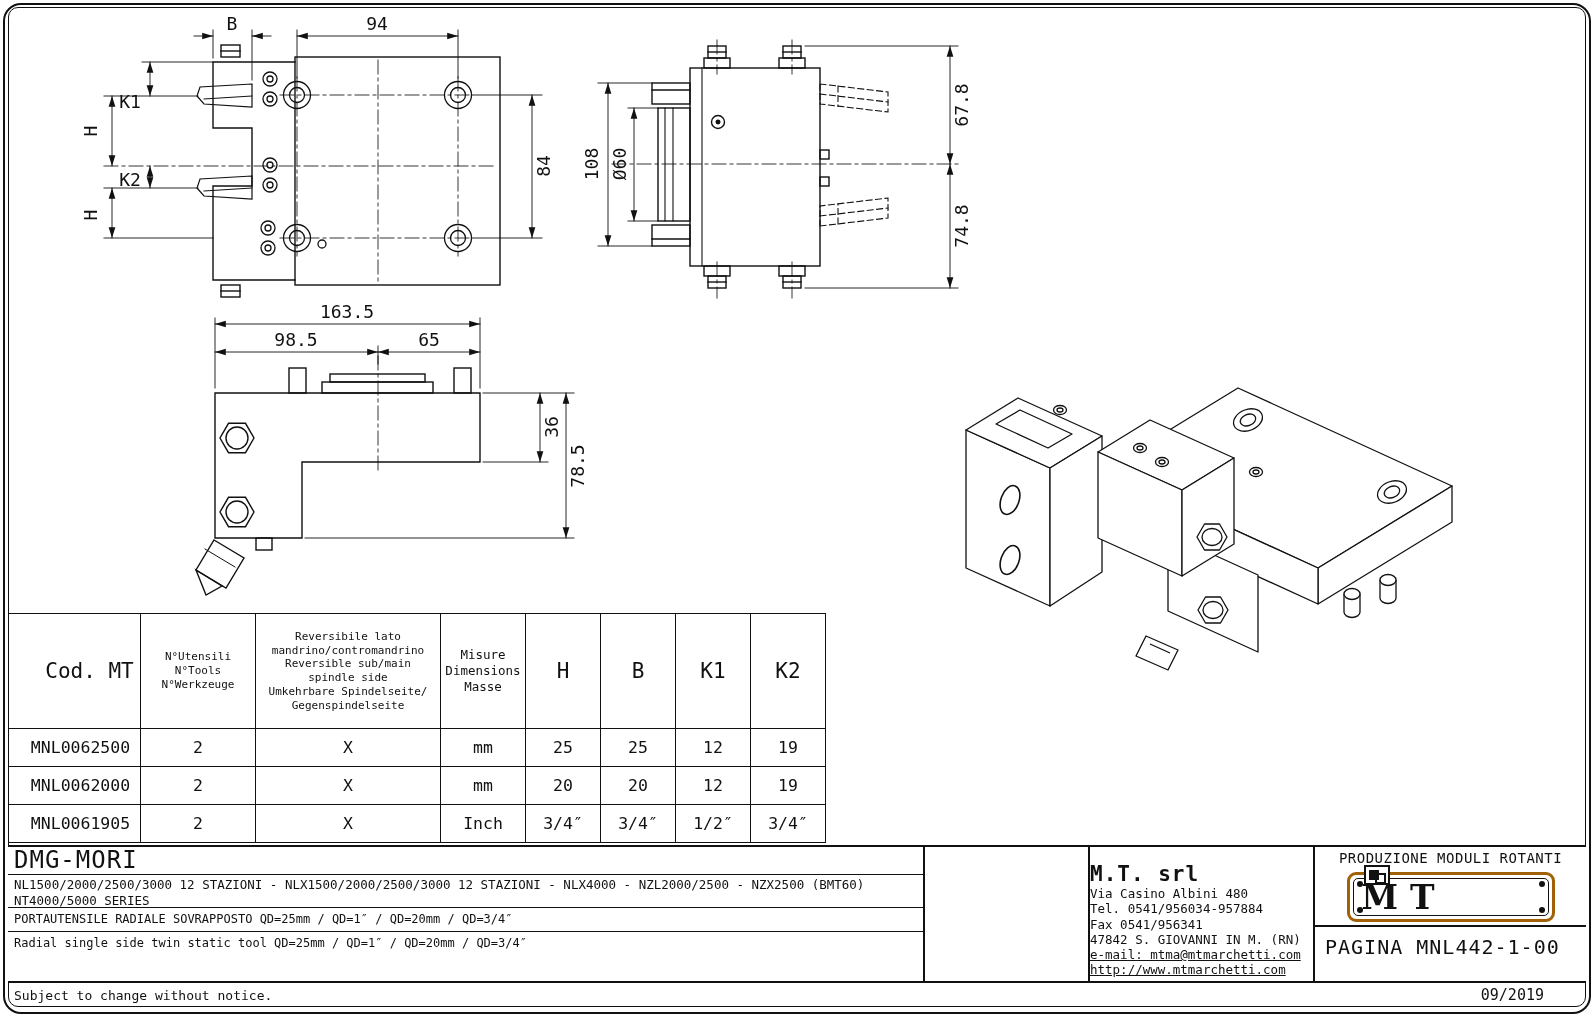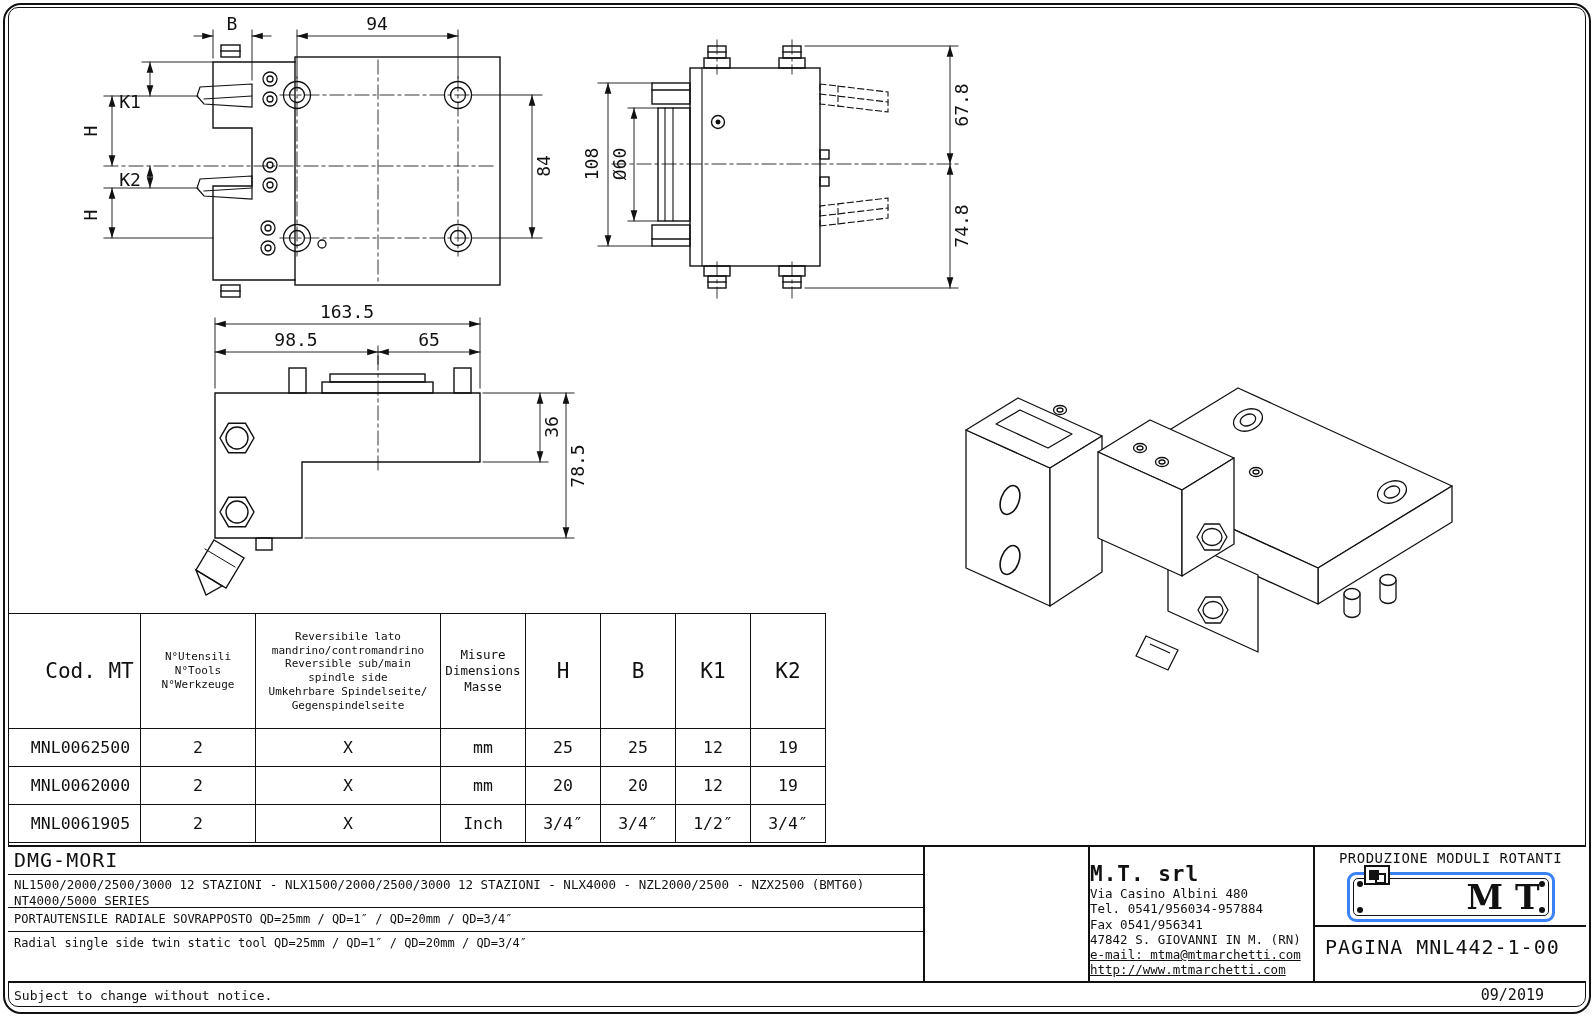--- a/index.html
+++ b/index.html
@@ -24,34 +24,34 @@
   .th-cod{font-size:21px;text-align:left;padding-left:30px}
   .th-small{font-size:11px;line-height:1.25}
   .th-med{font-size:12.5px;line-height:1.3}
   .th-big{font-size:21px}
   .td-cod{text-align:left;padding-left:12px}
 
   
   .tb{position:absolute;left:8px;top:845px;width:1578px;height:138px;
       border-top:2px solid #111;border-bottom:2px solid #111;display:flex;background:#fff}
   .tb-left{width:917px;border-right:2px solid #111;display:flex;flex-direction:column}
-  .tb-brand{height:27px;font-size:20px;letter-spacing:1px;padding:0 6px;line-height:27px}
+  .tb-brand{height:27px;font-size:24px;letter-spacing:1px;padding:0 6px;line-height:27px}
   .tb-series{height:33px;border-top:1.6px solid #111;font-size:12.5px;line-height:1.25;padding:2px 6px}
   .tb-desc{height:24px;border-top:1.6px solid #111;font-size:12px;line-height:22px;padding:0 6px}
   .tb-desc:last-child{flex:1}
   .tb-gap{width:165px;border-right:2px solid #111}
   .tb-mt{width:225px;border-right:2px solid #111;text-align:left;padding-top:15px}
   .tb-company{font-size:21px;font-weight:bold;letter-spacing:1px}
   .tb-addr{font-size:12.5px;line-height:1.22}
   .tb-underline{text-decoration:underline}
   .tb-right{flex:1;display:flex;flex-direction:column}
   .tb-prod{height:22px;font-size:14px;text-align:center;line-height:22px;letter-spacing:.5px}
   .tb-logobox{height:56px;display:flex;justify-content:center;align-items:center}
-  .mt-logo{position:relative;width:208px;height:50px;border:3px solid #3b82f6;border-radius:9px;
-           display:flex;justify-content:flex-end;align-items:center}
+  .mt-logo{position:relative;width:208px;height:50px;border:3px solid #a16207;border-radius:9px;
+           display:flex;justify-content:flex-start;align-items:center}
   .mt-logo-inner{position:absolute;inset:3px;border:1.5px solid #111;border-radius:5px}
   .mt-logo-text{font-family:"DejaVu Serif",serif;font-weight:bold;font-size:33px;
                 letter-spacing:12px;padding-left:12px;z-index:2}
   .mt-dot{position:absolute;width:6px;height:6px;border-radius:50%;background:#111;z-index:3}
   .mt-dot.tl{left:7px;top:6px}.mt-dot.tr{right:7px;top:6px}
   .mt-dot.bl{left:7px;bottom:6px}.mt-dot.br{right:7px;bottom:6px}
   .mt-machine{position:absolute;left:14px;top:-10px;width:26px;height:20px;background:#fff;
               border:2px solid #111;z-index:4}
   .mt-machine:before{content:"";position:absolute;left:3px;top:3px;width:10px;height:10px;
               background:#111}

